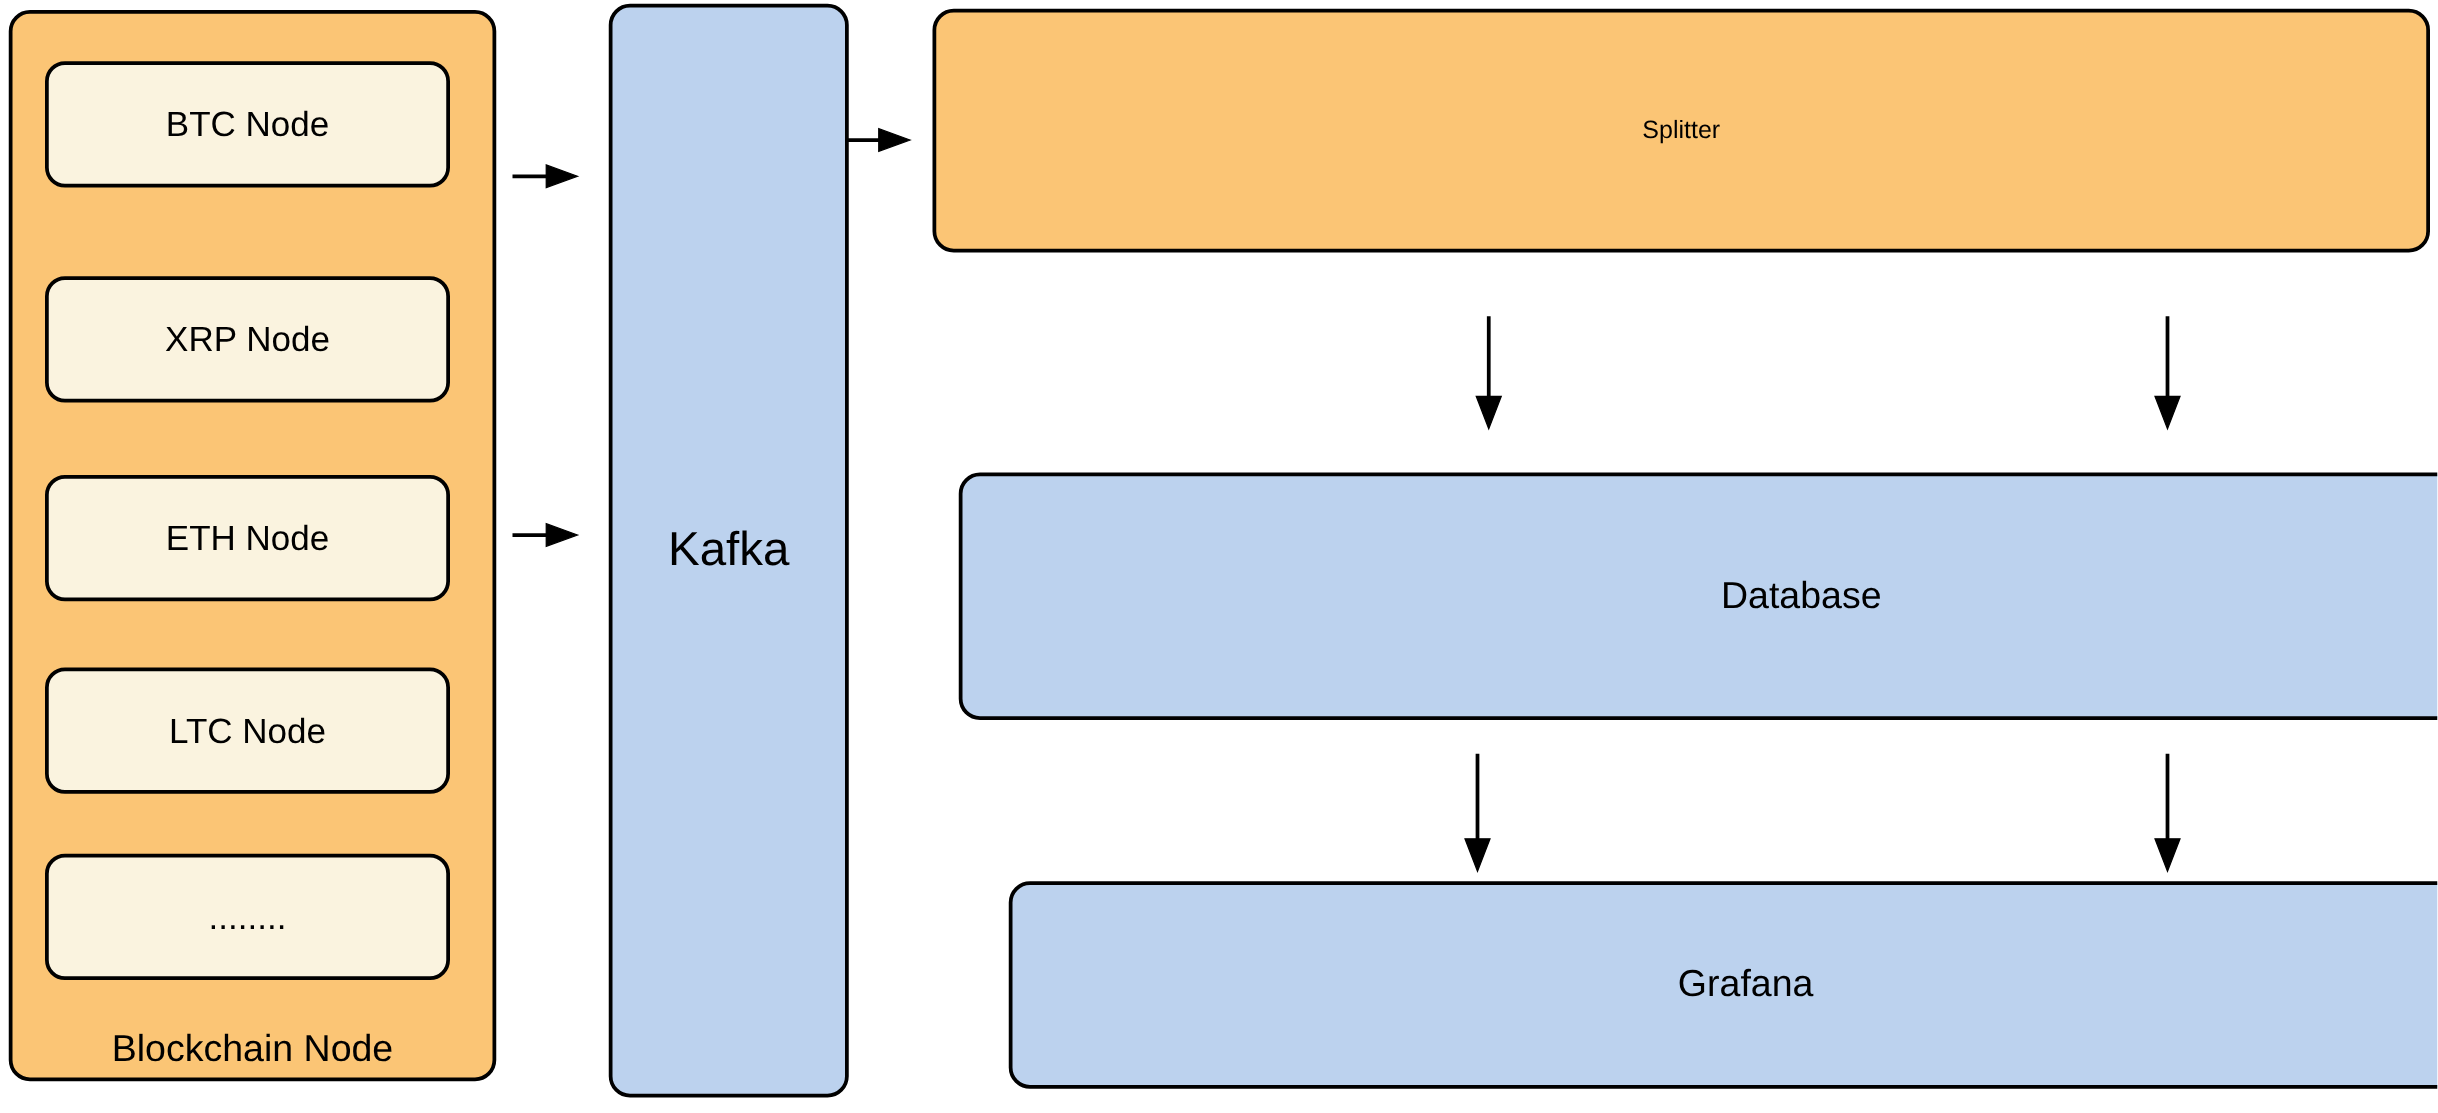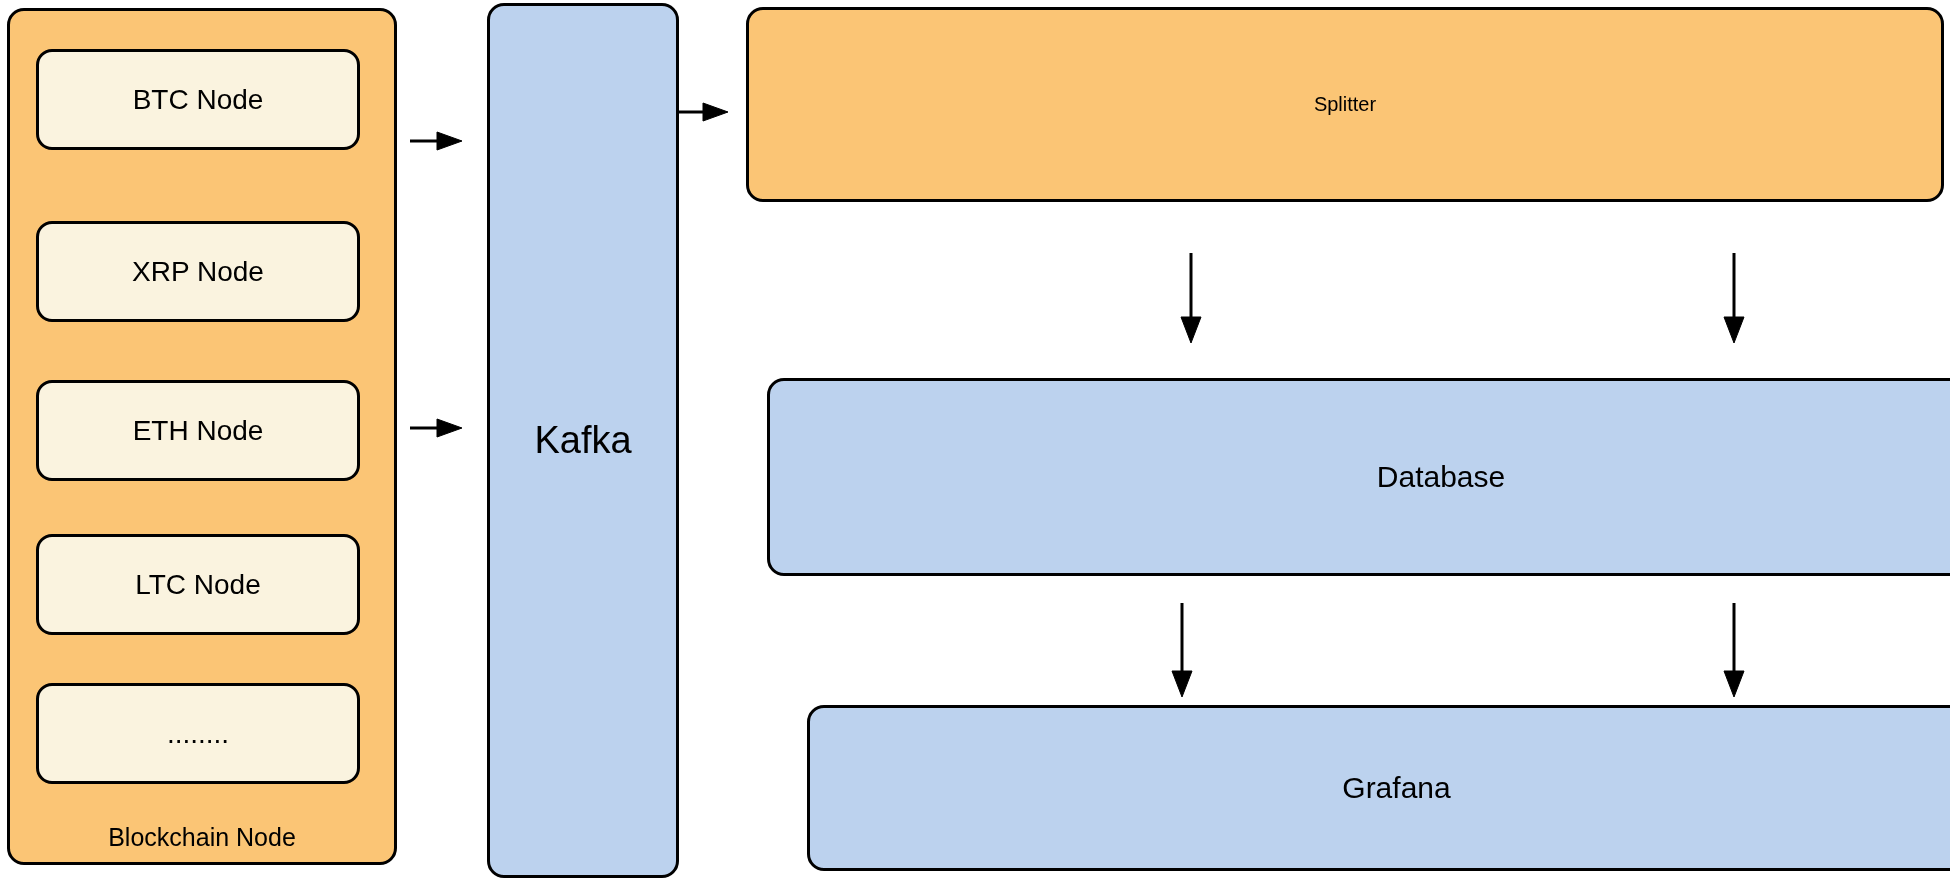--- a/index.html
+++ b/index.html
@@ -50,21 +50,21 @@
   .node-xrp { top: 210px; }
   .node-eth { top: 369px; }
   .node-ltc { top: 523px; }
   .node-dots { top: 672px; }
 
   .group-label {
     position: absolute;
     left: 0; right: 0;
     top: 812px;              
     text-align: center;
-    font-size: 25px;
+    font-size: 30px;
     color: var(--stroke, #000000);
   }
 
   .kafka-box    { left: 471px; top: 3px;   width: 192px;  height: 875px; font-size: 38px; margin-left: 16px; }
   .splitter-box { left: 746px; top: 7px;   width: 1198px; height: 195px; font-size: 20px; }
   .database-box { left: 767px; top: 378px; width: 1348px; height: 198px; font-size: 30px; }
   .grafana-box  { left: 767px; top: 705px; width: 1179px; height: 166px; font-size: 30px; margin-left: 40px; }
 
   .arrow-layer {
     position: absolute;

